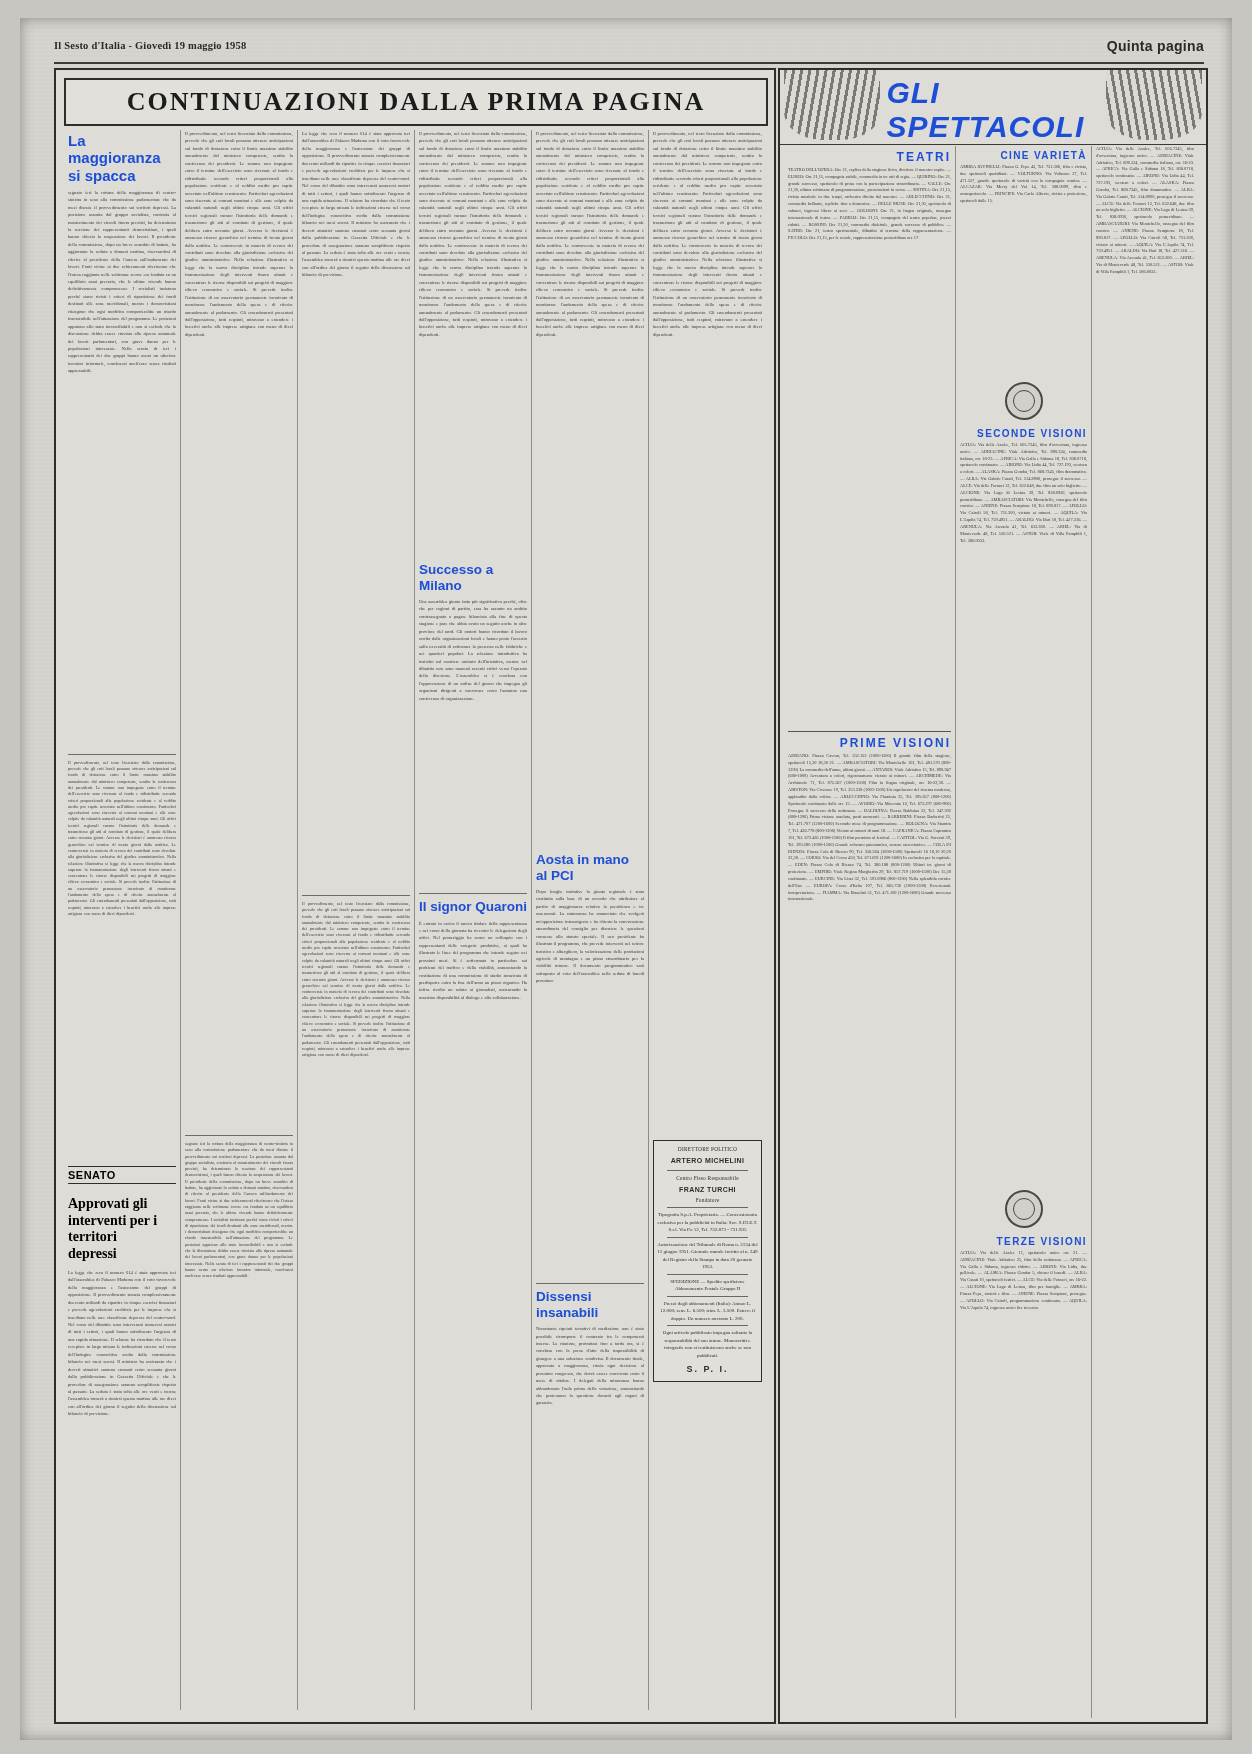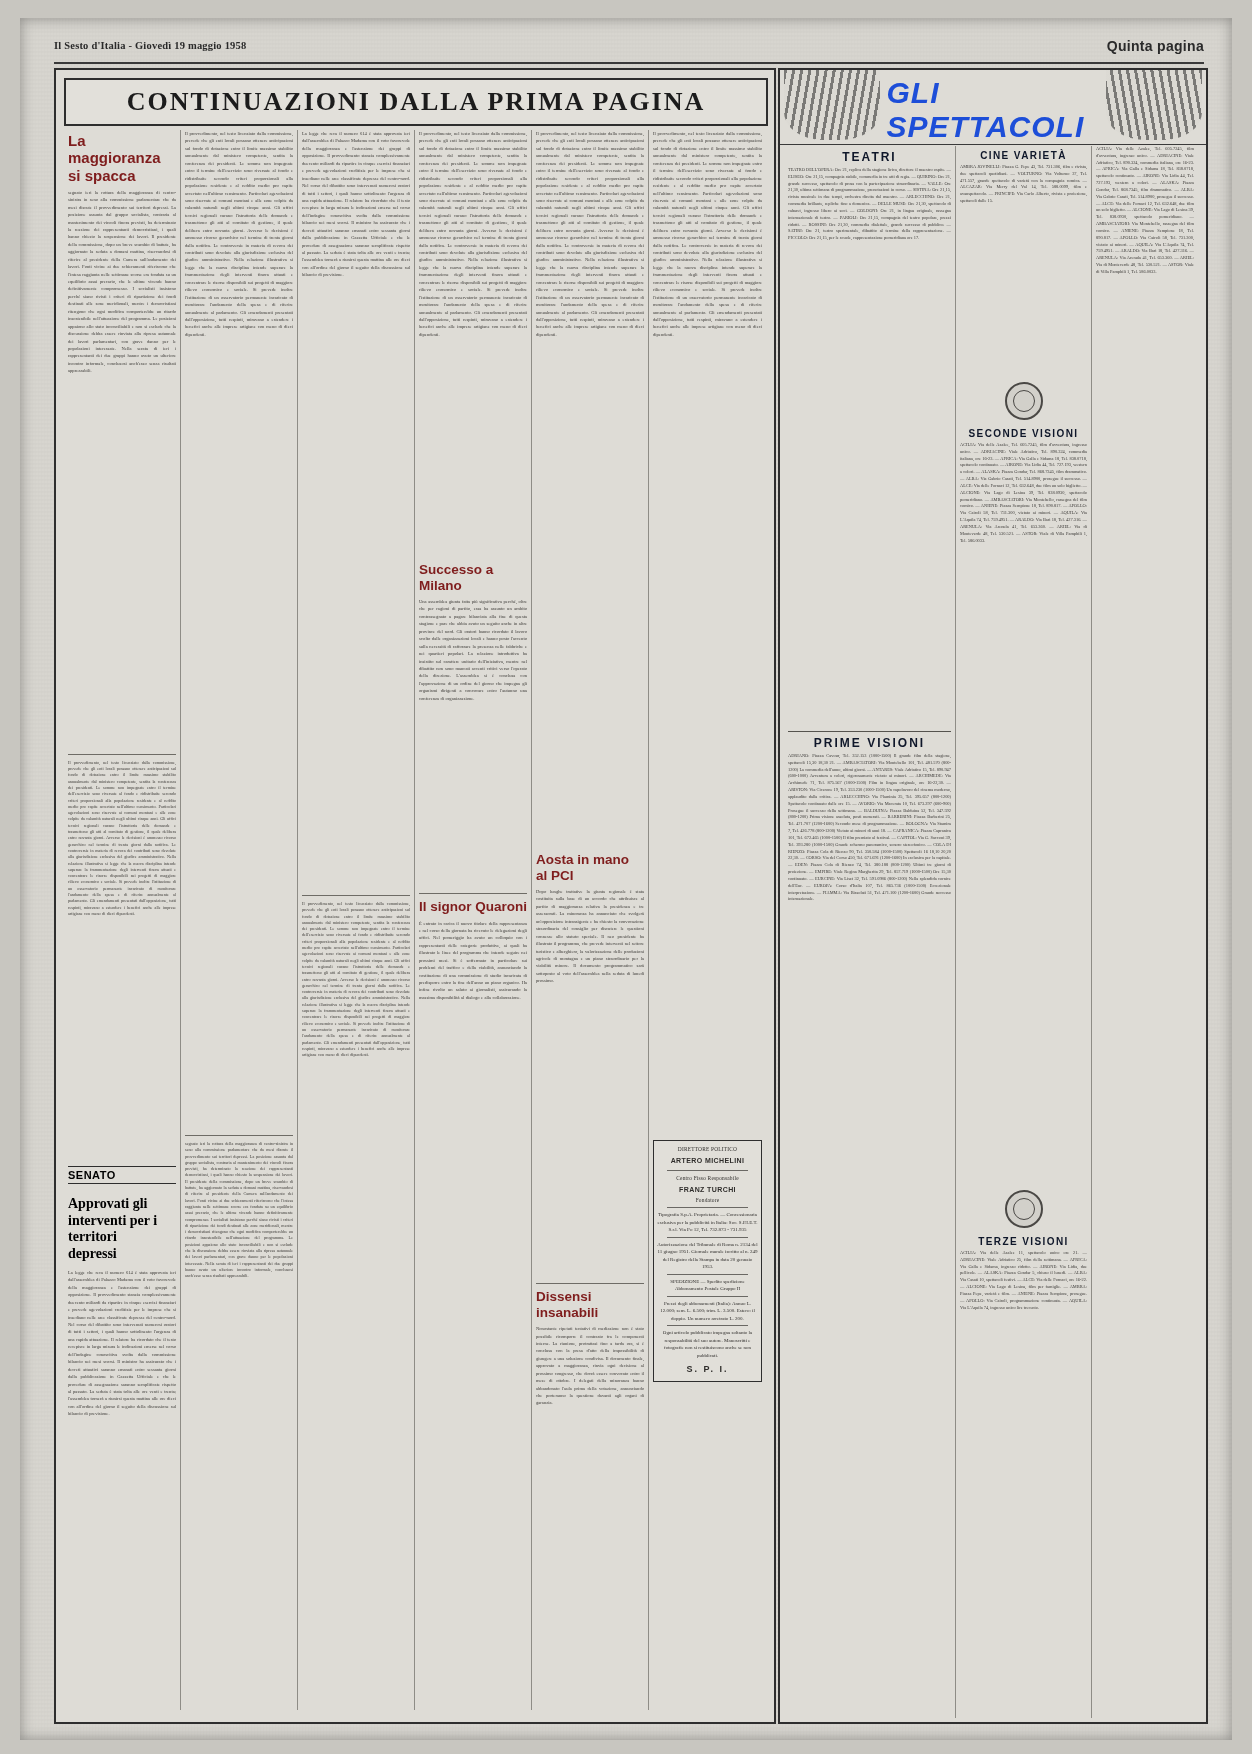--- a/index.html
+++ b/index.html
@@ -125,21 +125,21 @@
     padding: 0 4px;
     border-right: 1px solid #8e8c86;
     box-sizing: border-box;
     position: relative;
   }
   .col:last-child { border-right: none; }
 
   .headline {
     font-family: "Liberation Sans", sans-serif;
     font-weight: bold;
-    color: #7f1d1d;
+    color: #1d4ed8;
     line-height: 1.15;
     margin: 2px 0 5px 0;
   }
   .headline.h-big { font-size: 15px; }
   .headline.h-mid { font-size: 13.5px; }
 
   .kicker {
     font-family: "Liberation Sans", sans-serif;
     font-weight: bold;
     font-size: 11px;
@@ -225,27 +225,27 @@
     box-sizing: border-box;
     padding: 0 4px;
     border-right: 1px solid #8e8c86;
   }
   .sc:last-child { border-right: none; }
   .sc-wide { width: 172px; }
   .sc-mid  { width: 136px; }
   .sc-nar  { width: 106px; }
 
   .sec-title {
-    text-align: center;
+    text-align: right;
     font-family: "Liberation Sans", sans-serif;
     font-weight: bold;
     font-size: 12px;
     letter-spacing: 2px;
     margin: 4px 0 3px 0;
-    color: #0f172a;
+    color: #1d4ed8;
   }
   .sec-title.small { font-size: 10px; letter-spacing: 1.4px; }
   .listing {
     font-size: 4.4px;
     line-height: 1.55;
     text-align: justify;
     color: #3a3836;
     overflow: hidden;
   }
   .hrule { border-top: 1px solid #55534e; margin: 4px 0 3px; }

